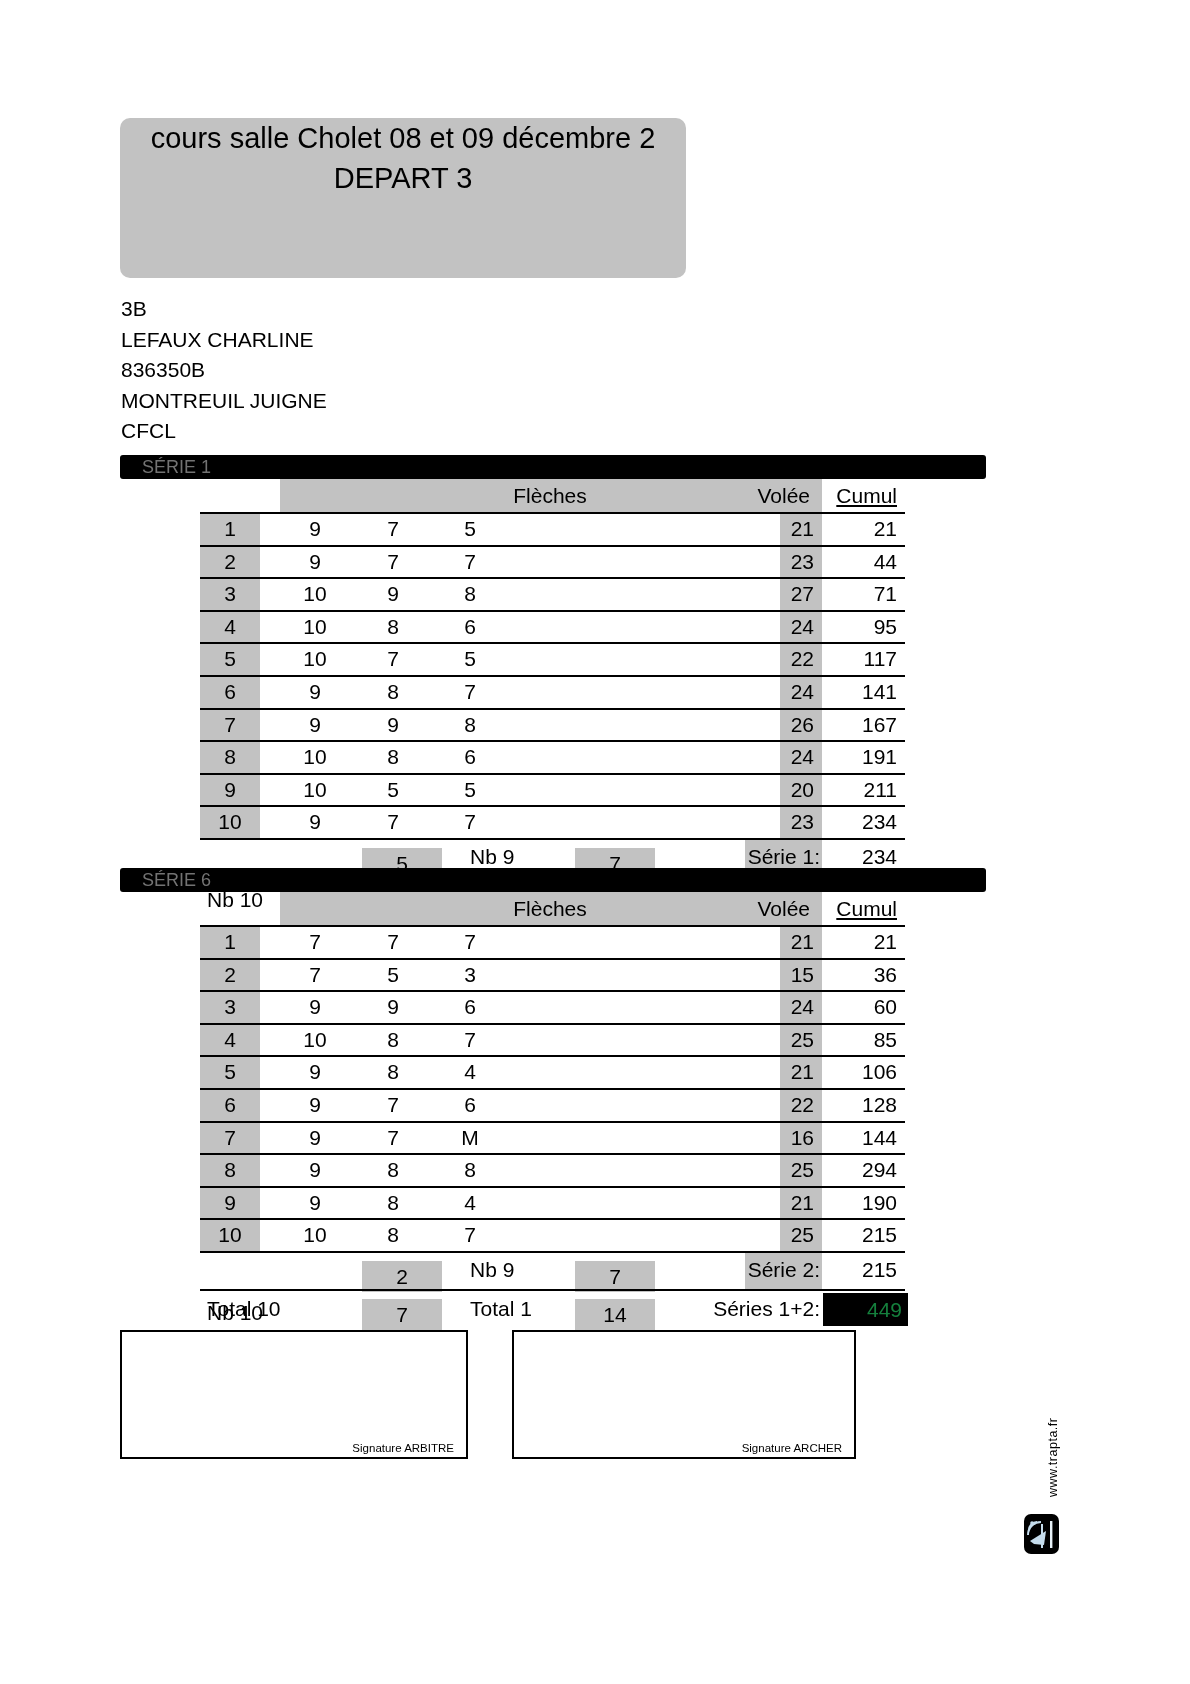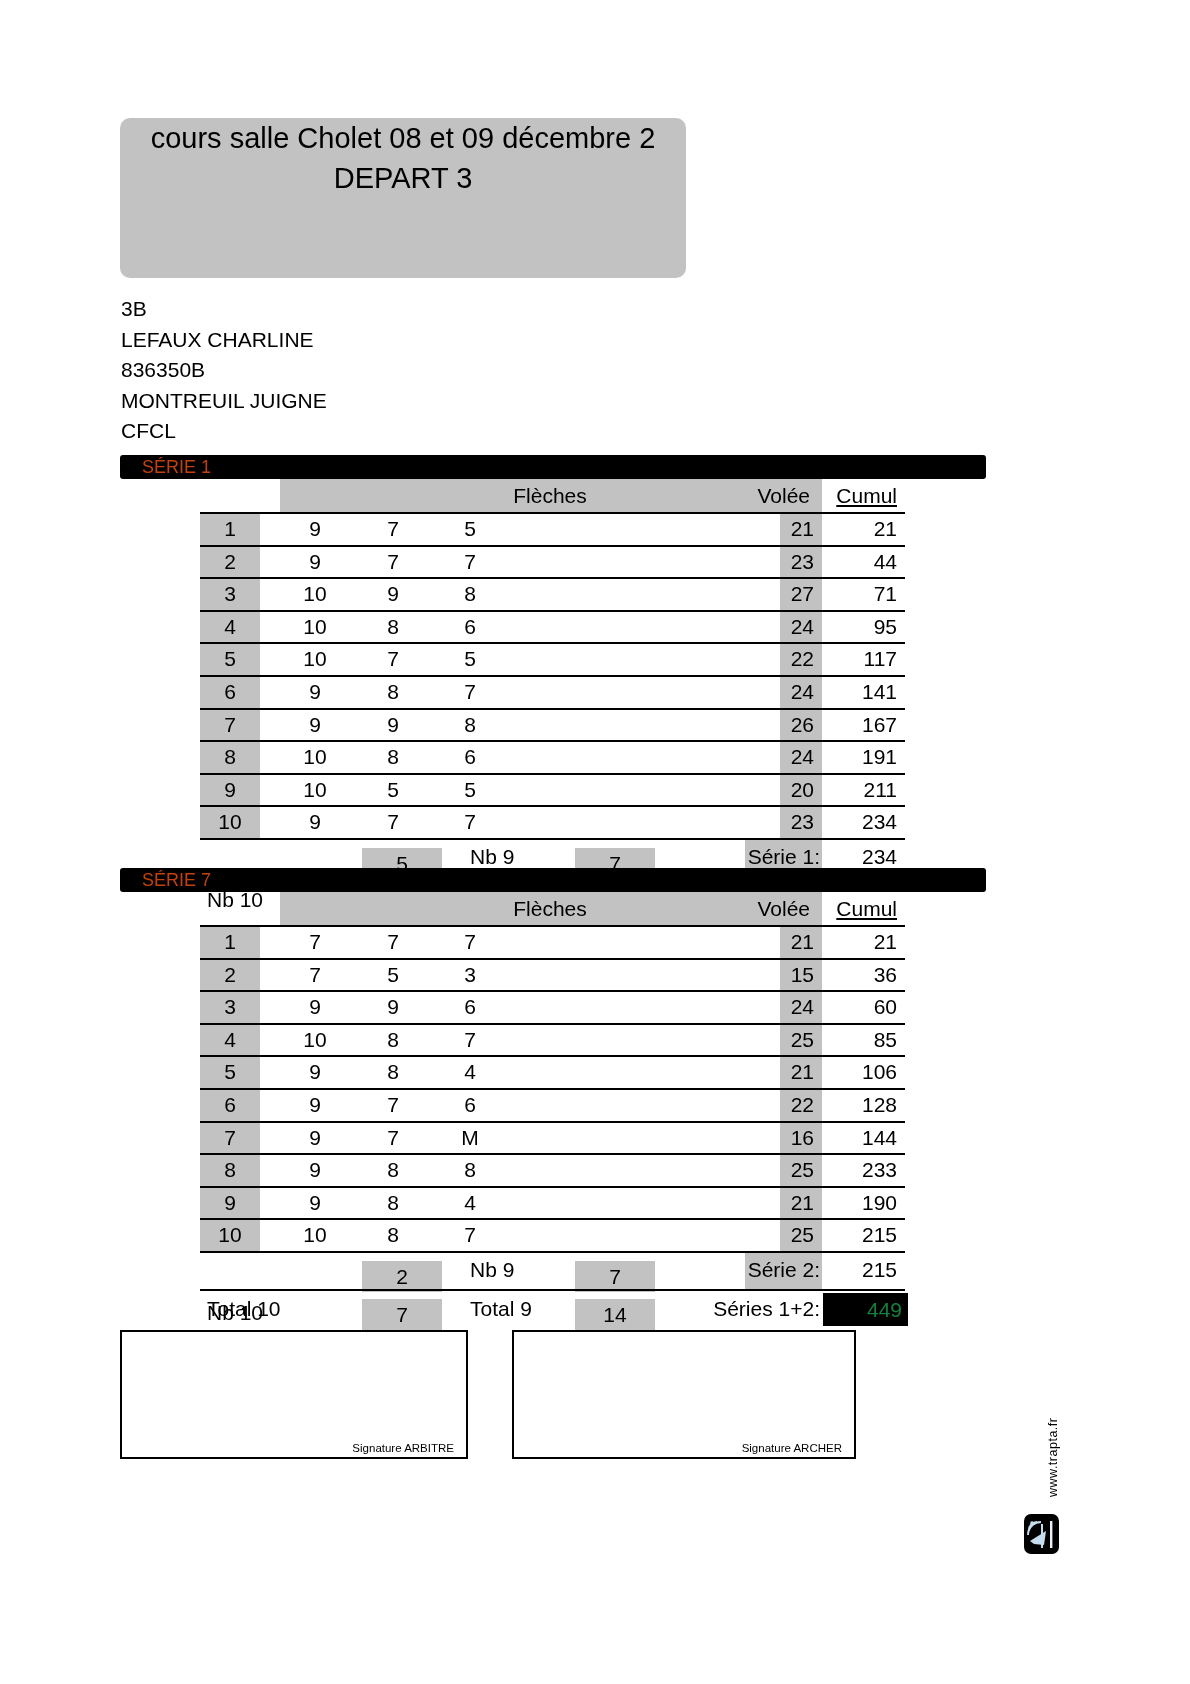--- a/index.html
+++ b/index.html
@@ -15,21 +15,21 @@
   }
   .title-line { white-space:nowrap; text-align:center; font-size:29px; line-height:40px; }
   .title-line.first { }
 
   
   .archer-info { position:absolute; left:121px; top:294px; font-size:21px; line-height:30.6px; }
 
   
   .series-bar {
     position:absolute; left:120px; width:866px; height:24px; background:#000;
-    color:#c2410c; font-size:18px; line-height:24px; padding-left:22px;
+    color:#737373; font-size:18px; line-height:24px; padding-left:22px;
     box-sizing:border-box; border-radius:3px;
   }
   #s1-bar { top:455px; }
   #s2-bar { top:868px; }
 
   
   .stable { position:absolute; left:200px; width:705px; }
   #s1-table { top:479px; }
   #s2-table { top:892px; }
 
@@ -189,21 +189,21 @@
     <div class="nbrow">
       <span class="nb-label-10">Nb 10</span>
       <span class="nb-box-10">5</span>
       <span class="nb-label-9">Nb 9</span>
       <span class="nb-box-9">7</span>
       <span class="serie-label">Série 1:</span>
       <span class="serie-total">234</span>
     </div>
   </div>
 
-  <div class="series-bar" id="s2-bar">SÉRIE 7</div>
+  <div class="series-bar" id="s2-bar">SÉRIE 6</div>
   <div class="stable" id="s2-table">
     <div class="thead">
       <div class="band"></div>
       <span class="h-fleches">Flèches</span>
       <span class="h-volee">Volée</span>
       <span class="h-cumul">Cumul</span>
     </div>
     <div class="rows-container" id="s2-rows">
         <div class="trow">
           <span class="cell c-num">1</span>
@@ -260,21 +260,21 @@
           <span class="cell c-a3">M</span>
           <span class="cell c-volee">16</span>
           <span class="cell c-cumul">144</span>
         </div>
         <div class="trow">
           <span class="cell c-num">8</span>
           <span class="cell c-a1">9</span>
           <span class="cell c-a2">8</span>
           <span class="cell c-a3">8</span>
           <span class="cell c-volee">25</span>
-          <span class="cell c-cumul">233</span>
+          <span class="cell c-cumul">294</span>
         </div>
         <div class="trow">
           <span class="cell c-num">9</span>
           <span class="cell c-a1">9</span>
           <span class="cell c-a2">8</span>
           <span class="cell c-a3">4</span>
           <span class="cell c-volee">21</span>
           <span class="cell c-cumul">190</span>
         </div>
         <div class="trow">
@@ -291,21 +291,21 @@
       <span class="nb-box-10">2</span>
       <span class="nb-label-9">Nb 9</span>
       <span class="nb-box-9">7</span>
       <span class="serie-label">Série 2:</span>
       <span class="serie-total">215</span>
     </div>
 
     <div class="total-row">
       <span class="total-label-10">Total 10</span>
       <span class="total-box-10">7</span>
-      <span class="total-label-9">Total 9</span>
+      <span class="total-label-9">Total 1</span>
       <span class="total-box-9">14</span>
       <span class="sum-label">Séries 1+2:</span>
       <span class="sum-box">449</span>
     </div>
   </div>
 
   <div class="sig-box" id="sig-left">
     <span class="sig-label">Signature ARBITRE</span>
   </div>
   <div class="sig-box" id="sig-right">

